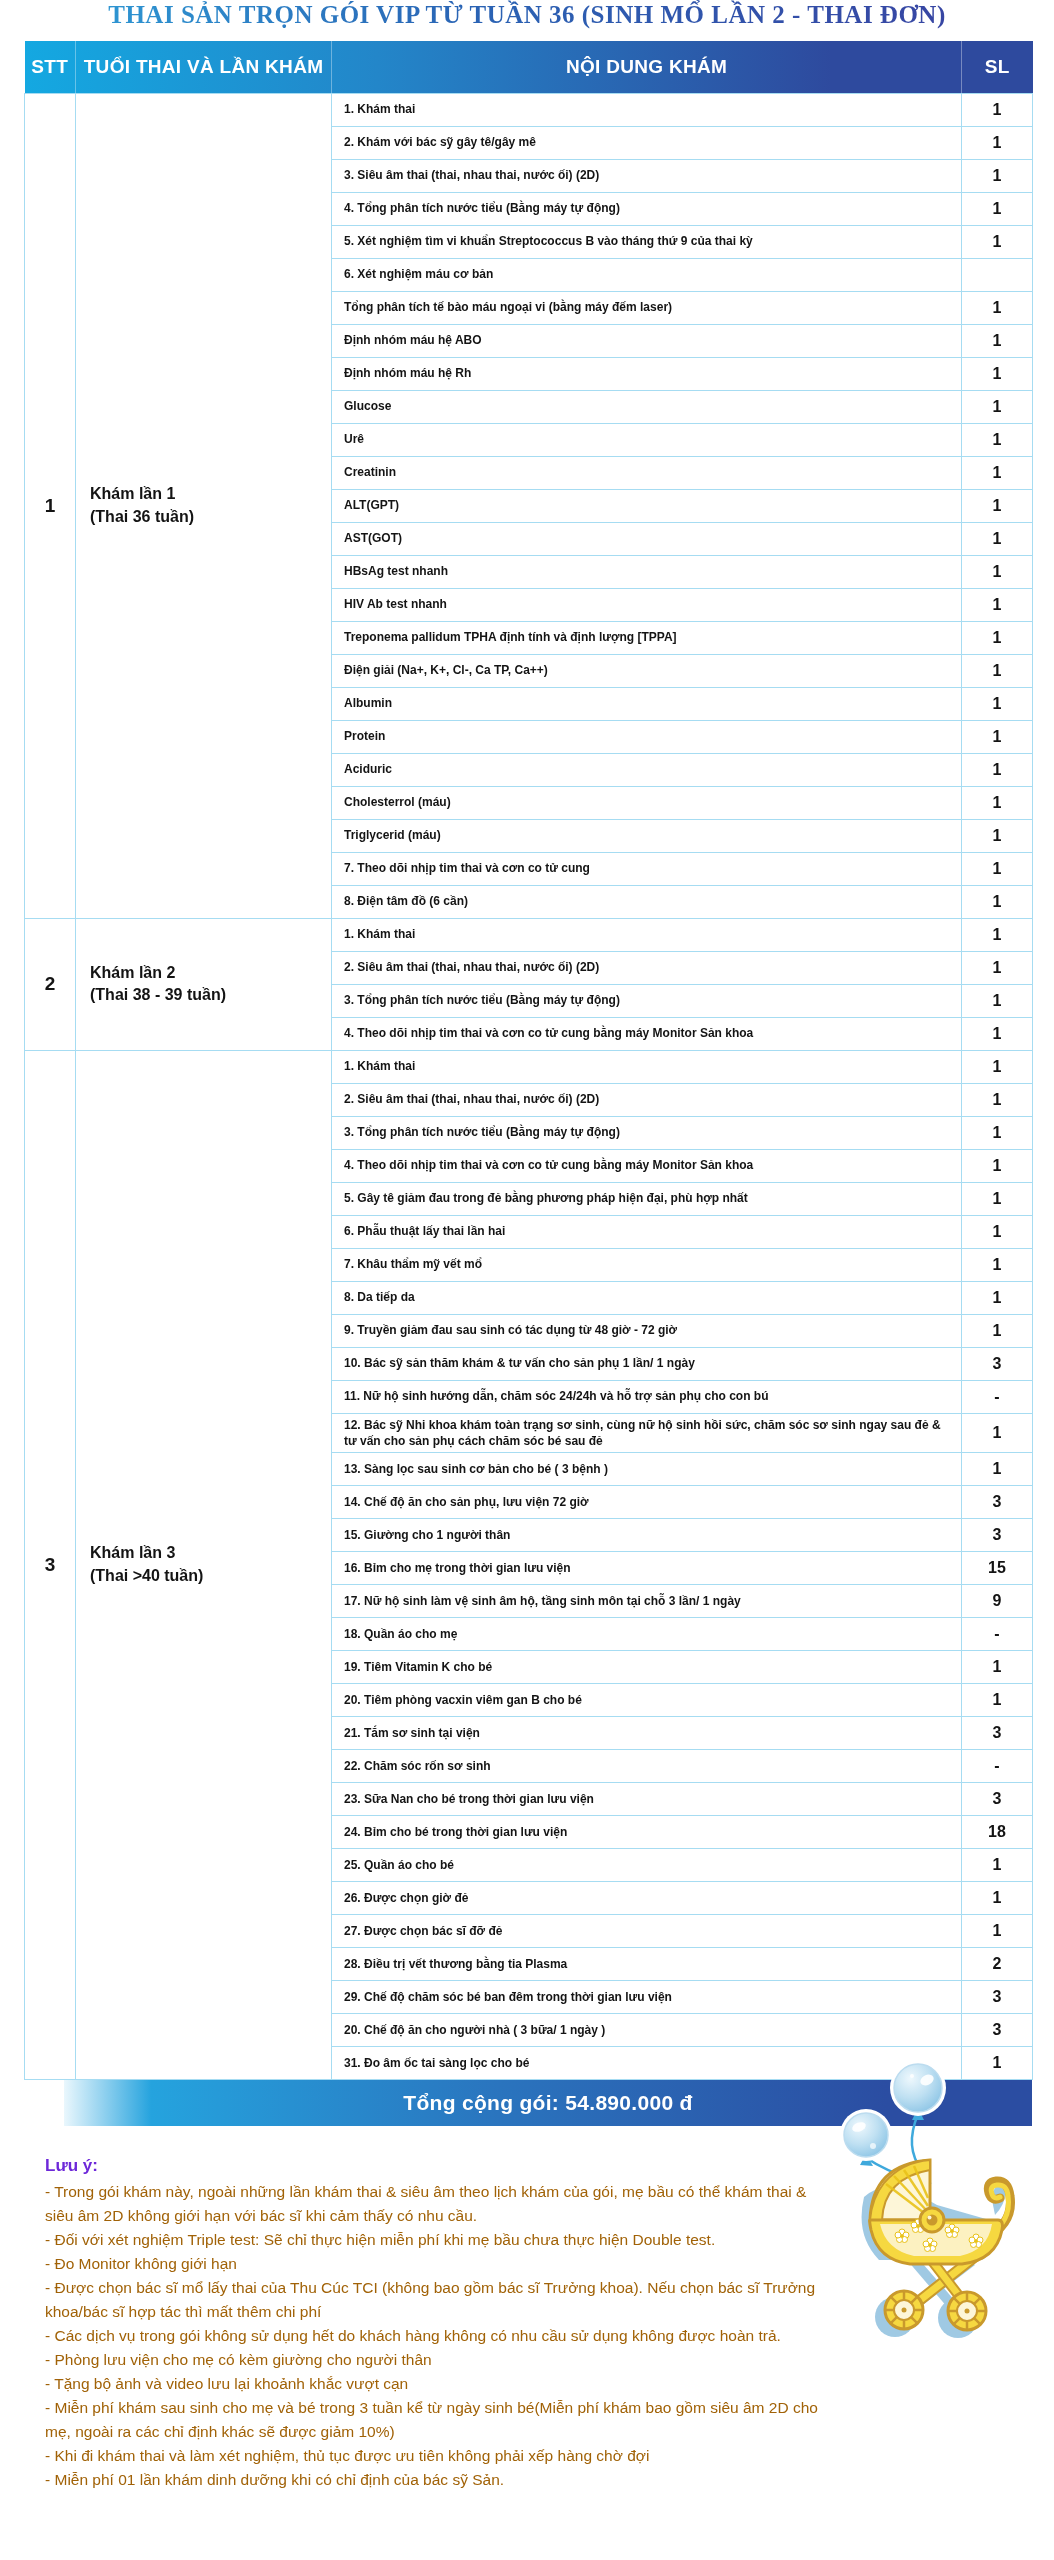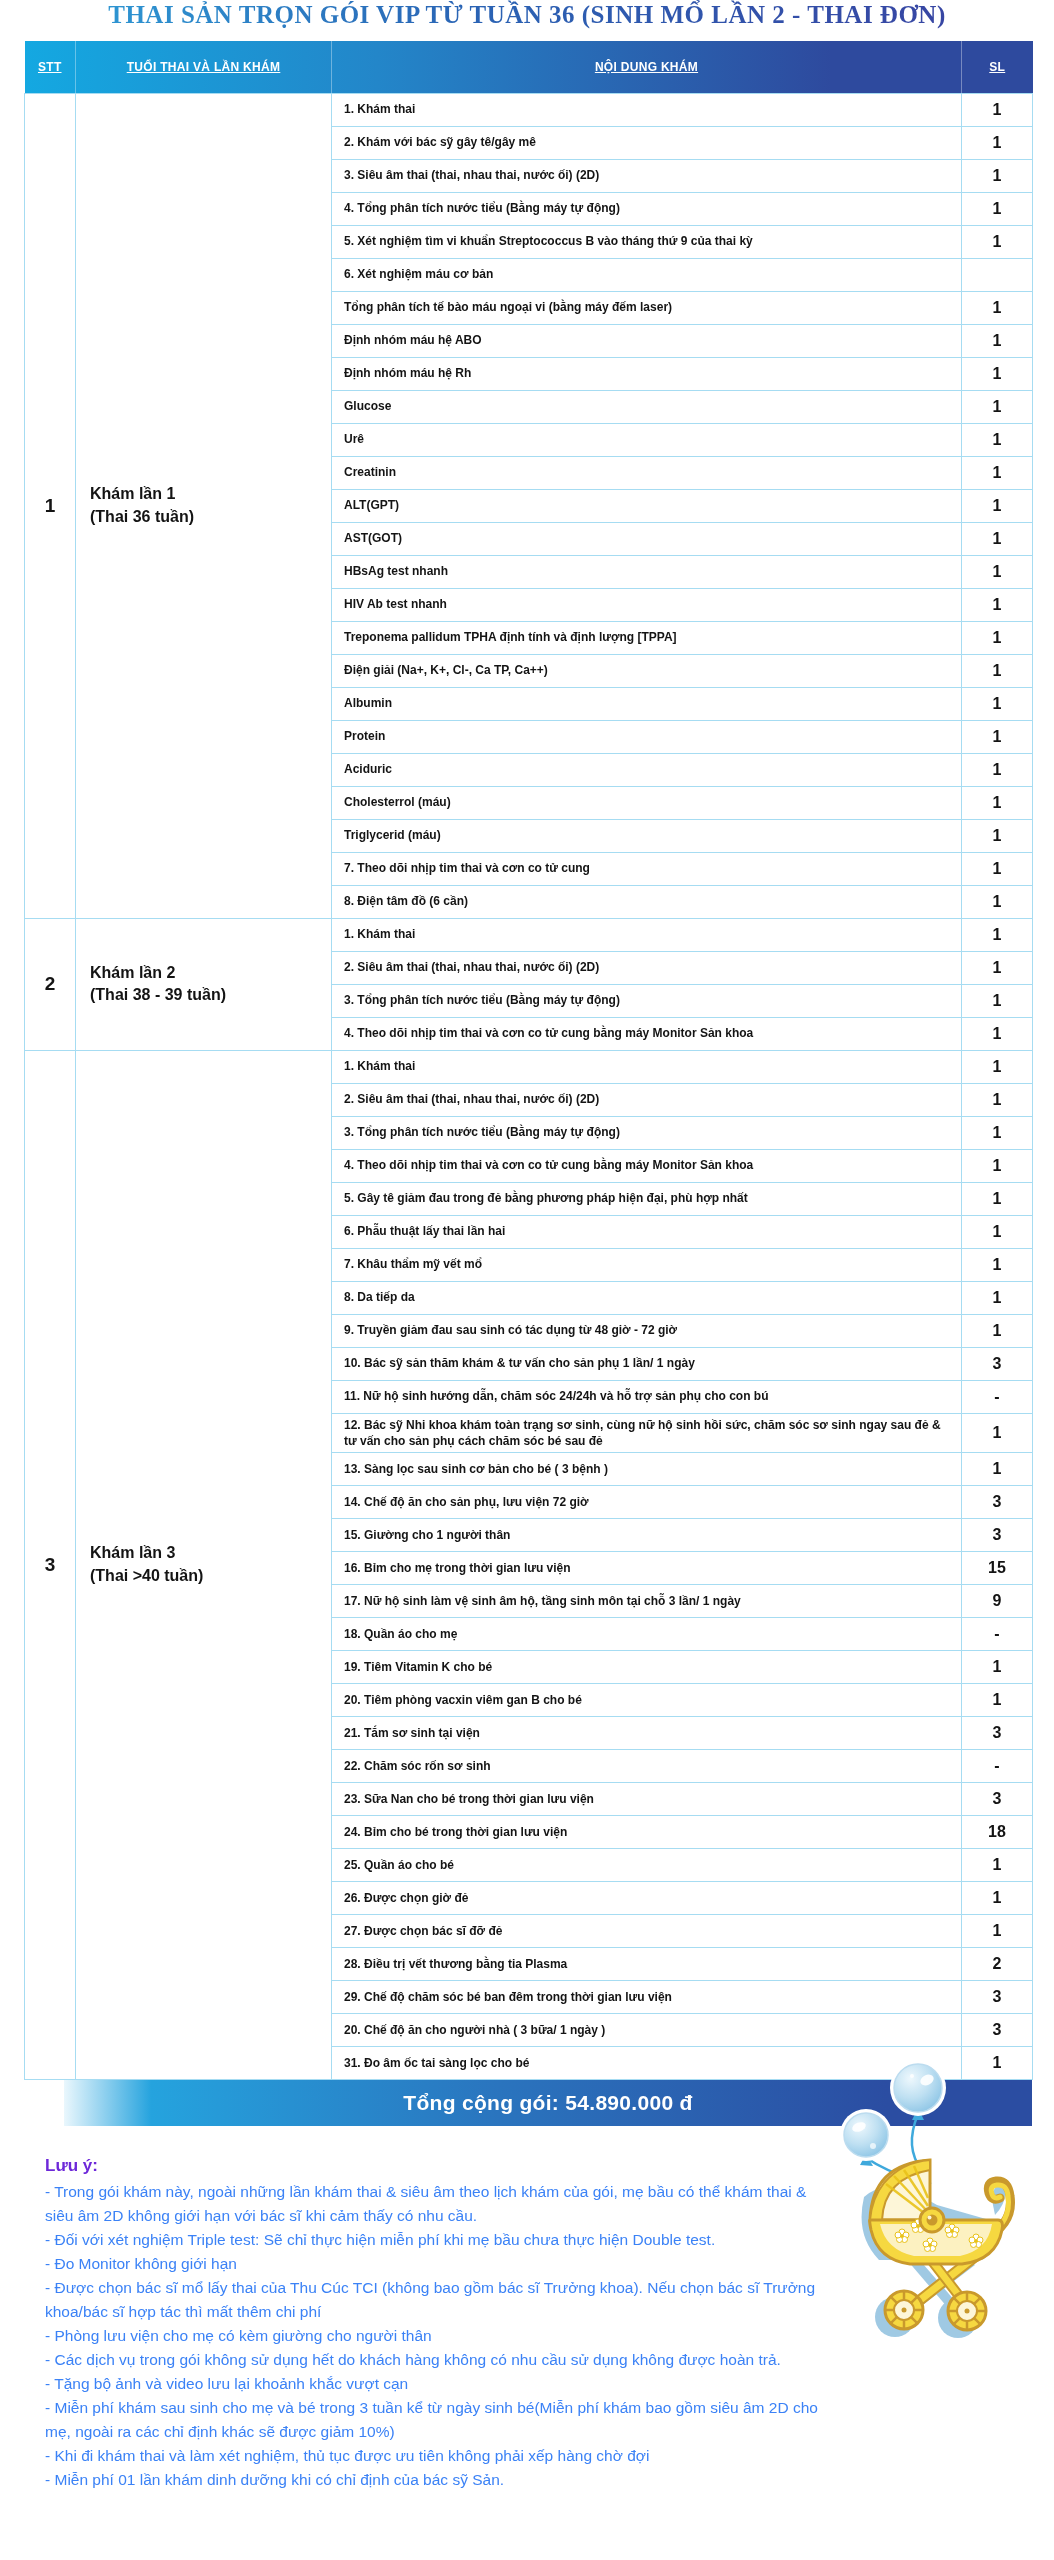--- a/index.html
+++ b/index.html
@@ -17,24 +17,23 @@
   }
   
   table.pkg{
     margin:11px 0 0 24px;width:1008px;border-collapse:collapse;table-layout:fixed;
   }
   table.pkg thead tr{
     height:52px;
     background:linear-gradient(90deg,#14a8e1 0%,#2386c9 35%,#2e4a9e 80%,#2e4a9e 100%);
   }
   table.pkg th{
-    color:#fff;font-size:12px;font-weight:700;letter-spacing:.3px;
+    color:#fff;font-size:19px;font-weight:700;letter-spacing:.3px;
     border-right:1px solid rgba(255,255,255,.35);
     border-bottom:1px solid #a6dcf2;
-    text-decoration:underline;
   }
   table.pkg th:last-child{border-right:none;}
   table.pkg tbody tr{height:33px;}
   table.pkg td{
     border:1px solid #a6dcf2;color:#141414;background:#fff;
   }
   td.content{
     text-align:left;padding:3px 14px 3px 12px;
     font-weight:700;font-size:12px;line-height:1.35;
   }
@@ -46,21 +45,21 @@
   }
   
   .bottom{position:relative;margin-left:24px;width:1008px;}
   .total-bar{
     height:46px;line-height:46px;text-align:center;
     background:linear-gradient(90deg,#eaf7fd 0%,#25a3de 9%,#2a74be 45%,#2b4da2 85%,#2b4da2 100%);
     color:#fff;font-size:21px;font-weight:700;letter-spacing:.3px;margin-left:40px;
   }
   .notes{padding:30px 0 0 21px;width:790px;}
   .notes-heading{color:#6d28d9;font-weight:700;font-size:17px;margin-bottom:4px;}
-  .note-line{color:#3b82f6;font-size:15.5px;line-height:1.55;font-weight:400;}
+  .note-line{color:#a16207;font-size:15.5px;line-height:1.55;font-weight:400;}
   .art{position:absolute;top:-42px;right:-14px;width:220px;height:410px;pointer-events:none;}
 </style>
 </head>
 <body>
 
 <div class="page">
 
   <h1 class="title">THAI SẢN TRỌN GÓI VIP TỪ TUẦN 36 (SINH MỔ LẦN 2 - THAI ĐƠN)</h1>
 
   <table class="pkg">
@@ -342,22 +341,22 @@
       <span>Tổng cộng gói: 54.890.000 đ</span>
     </div>
 
     <div class="notes">
       <div class="notes-heading">Lưu ý:</div>
       <div>
           <div class="note-line">- Trong gói khám này, ngoài những lần khám thai &amp; siêu âm theo lịch khám của gói, mẹ bầu có thể khám thai &amp; siêu âm 2D không giới hạn với bác sĩ khi cảm thấy có nhu cầu.</div>
           <div class="note-line">- Đối với xét nghiệm Triple test: Sẽ chỉ thực hiện miễn phí khi mẹ bầu chưa thực hiện Double test.</div>
           <div class="note-line">- Đo Monitor không giới hạn</div>
           <div class="note-line">- Được chọn bác sĩ mổ lấy thai của Thu Cúc TCI (không bao gồm bác sĩ Trưởng khoa). Nếu chọn bác sĩ Trưởng khoa/bác sĩ hợp tác thì mất thêm chi phí</div>
+          <div class="note-line">- Các dịch vụ trong gói không sử dụng hết do khách hàng không có nhu cầu sử dụng không được hoàn trả.</div>
           <div class="note-line">- Phòng lưu viện cho mẹ có kèm giường cho người thân</div>
-          <div class="note-line">- Các dịch vụ trong gói không sử dụng hết do khách hàng không có nhu cầu sử dụng không được hoàn trả.</div>
           <div class="note-line">- Tặng bộ ảnh và video lưu lại khoảnh khắc vượt cạn</div>
           <div class="note-line">- Miễn phí khám sau sinh cho mẹ và bé trong 3 tuần kể từ ngày sinh bé(Miễn phí khám bao gồm siêu âm 2D cho mẹ, ngoài ra các chỉ định khác sẽ được giảm 10%)</div>
           <div class="note-line">- Khi đi khám thai và làm xét nghiệm, thủ tục được ưu tiên không phải xếp hàng chờ đợi</div>
           <div class="note-line">- Miễn phí 01 lần khám dinh dưỡng khi có chỉ định của bác sỹ Sản.</div>
         </div>
     </div>
 
     <svg class="art" viewBox="0 0 220 410">
       <defs>
         <radialGradient id="bal" cx="35%" cy="30%" r="75%">

